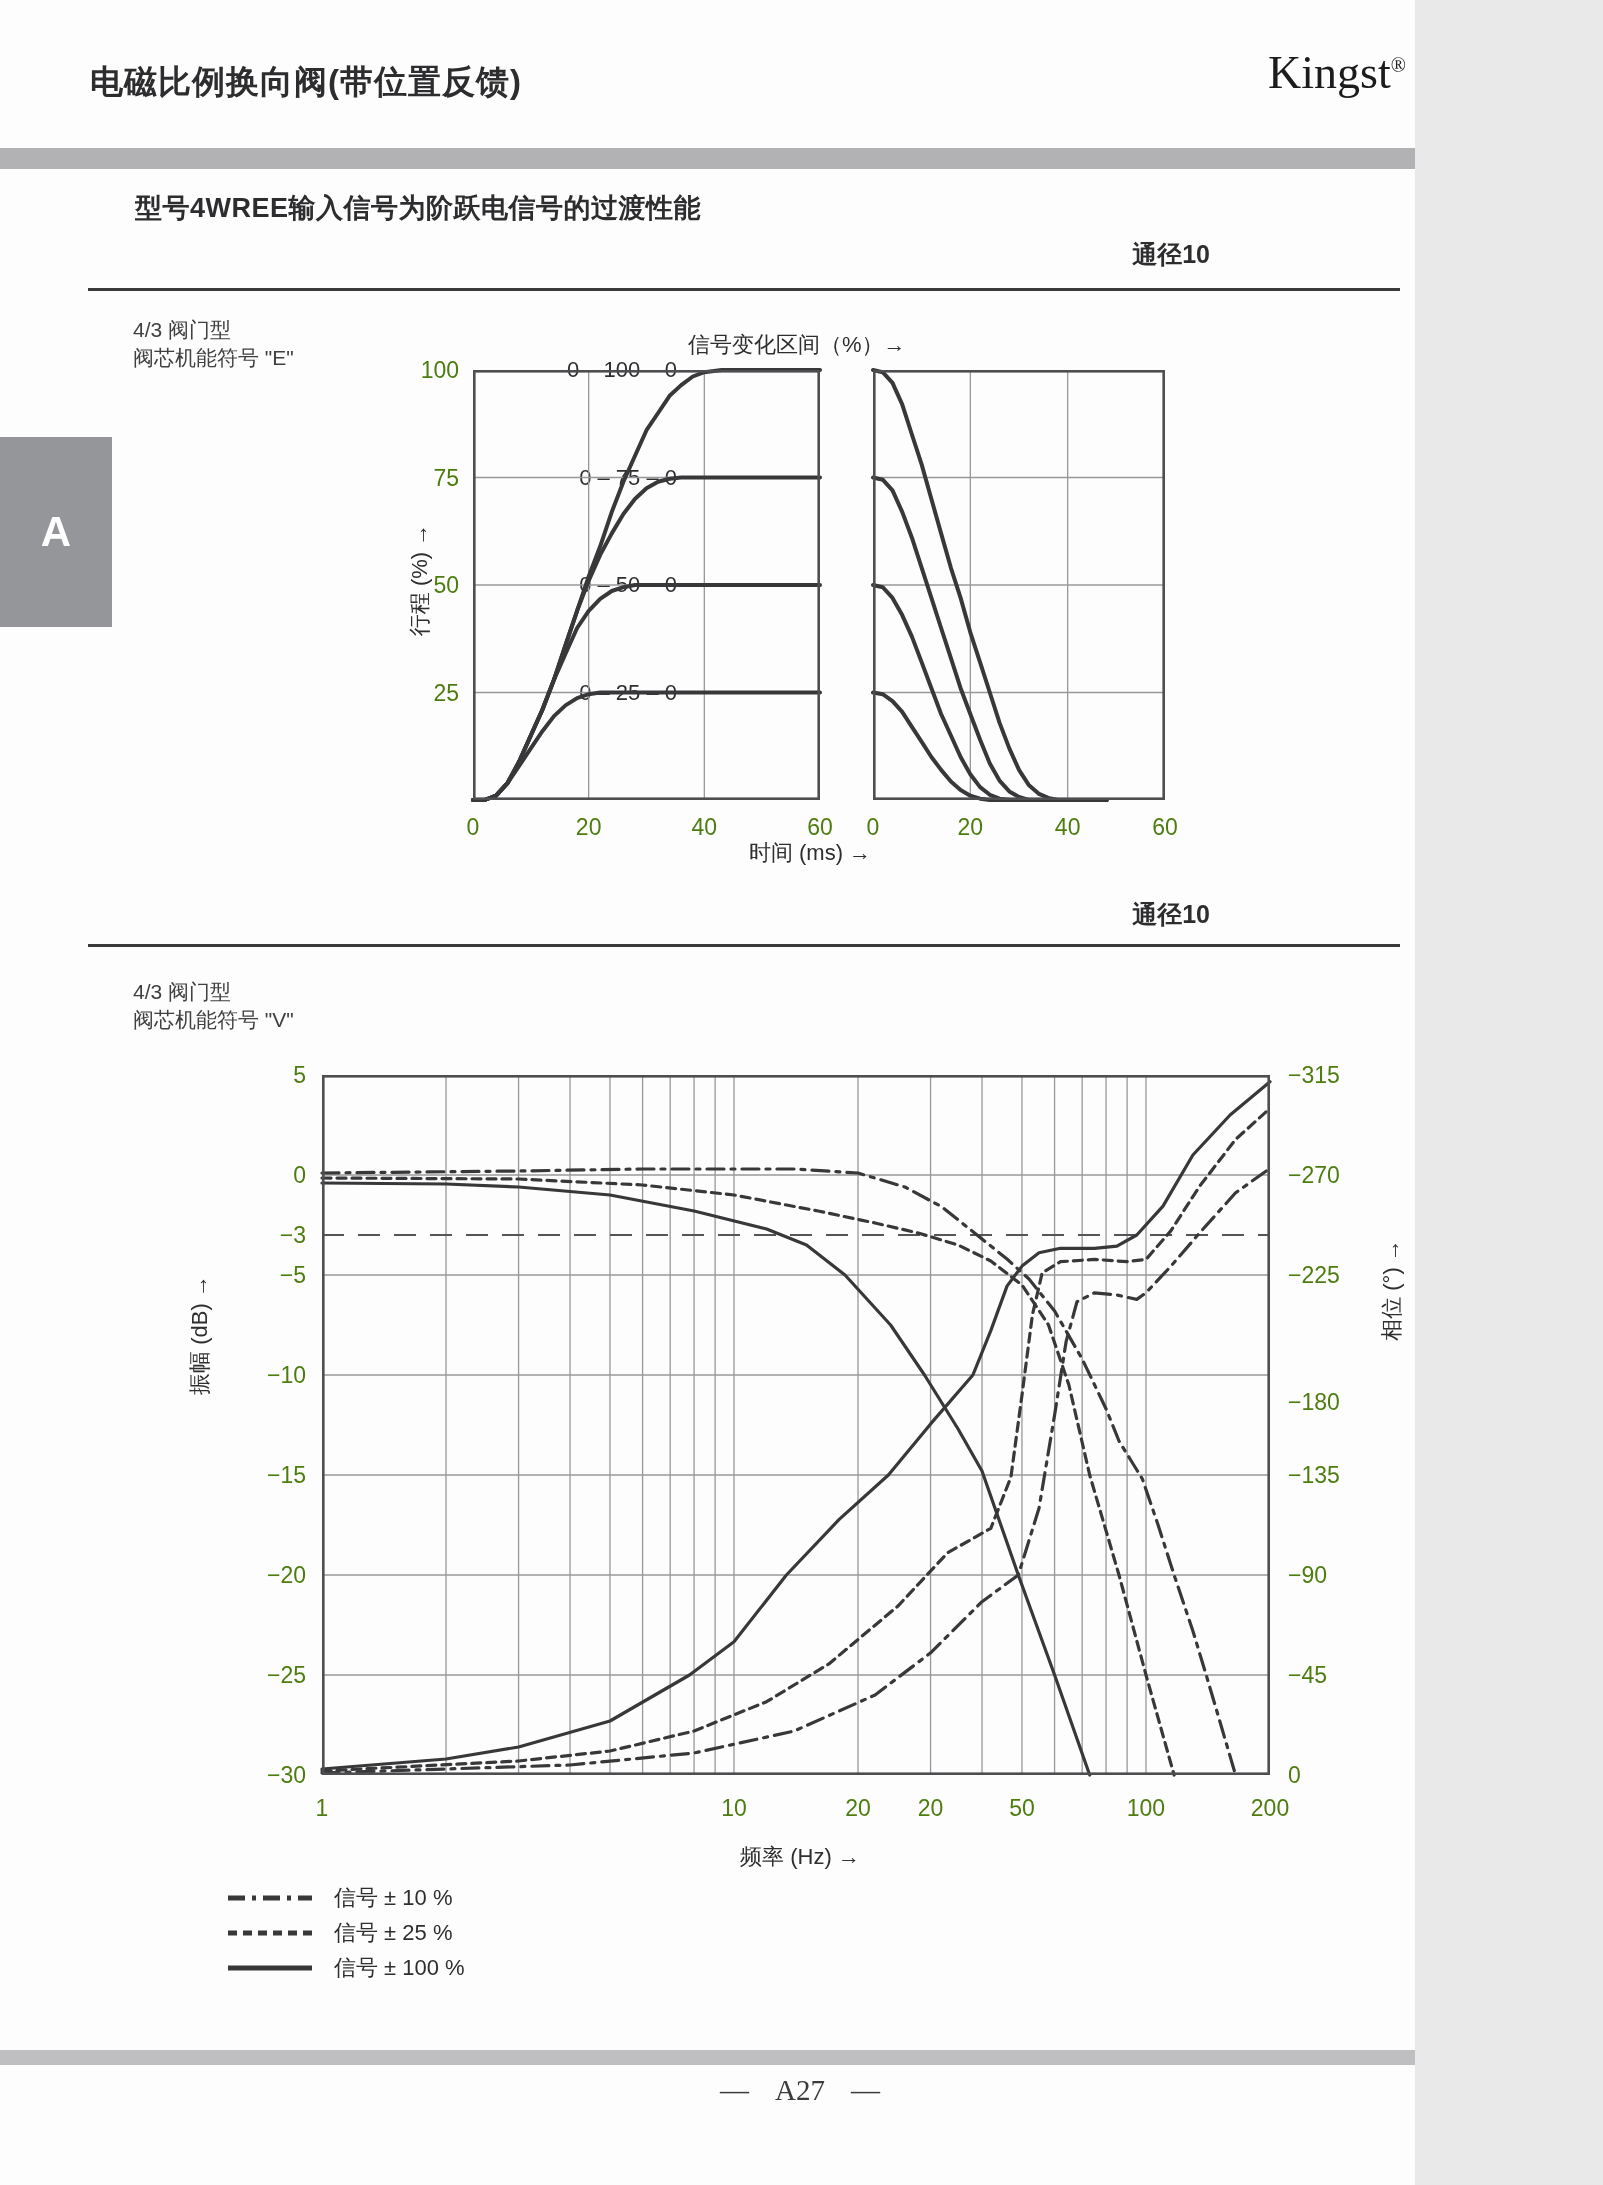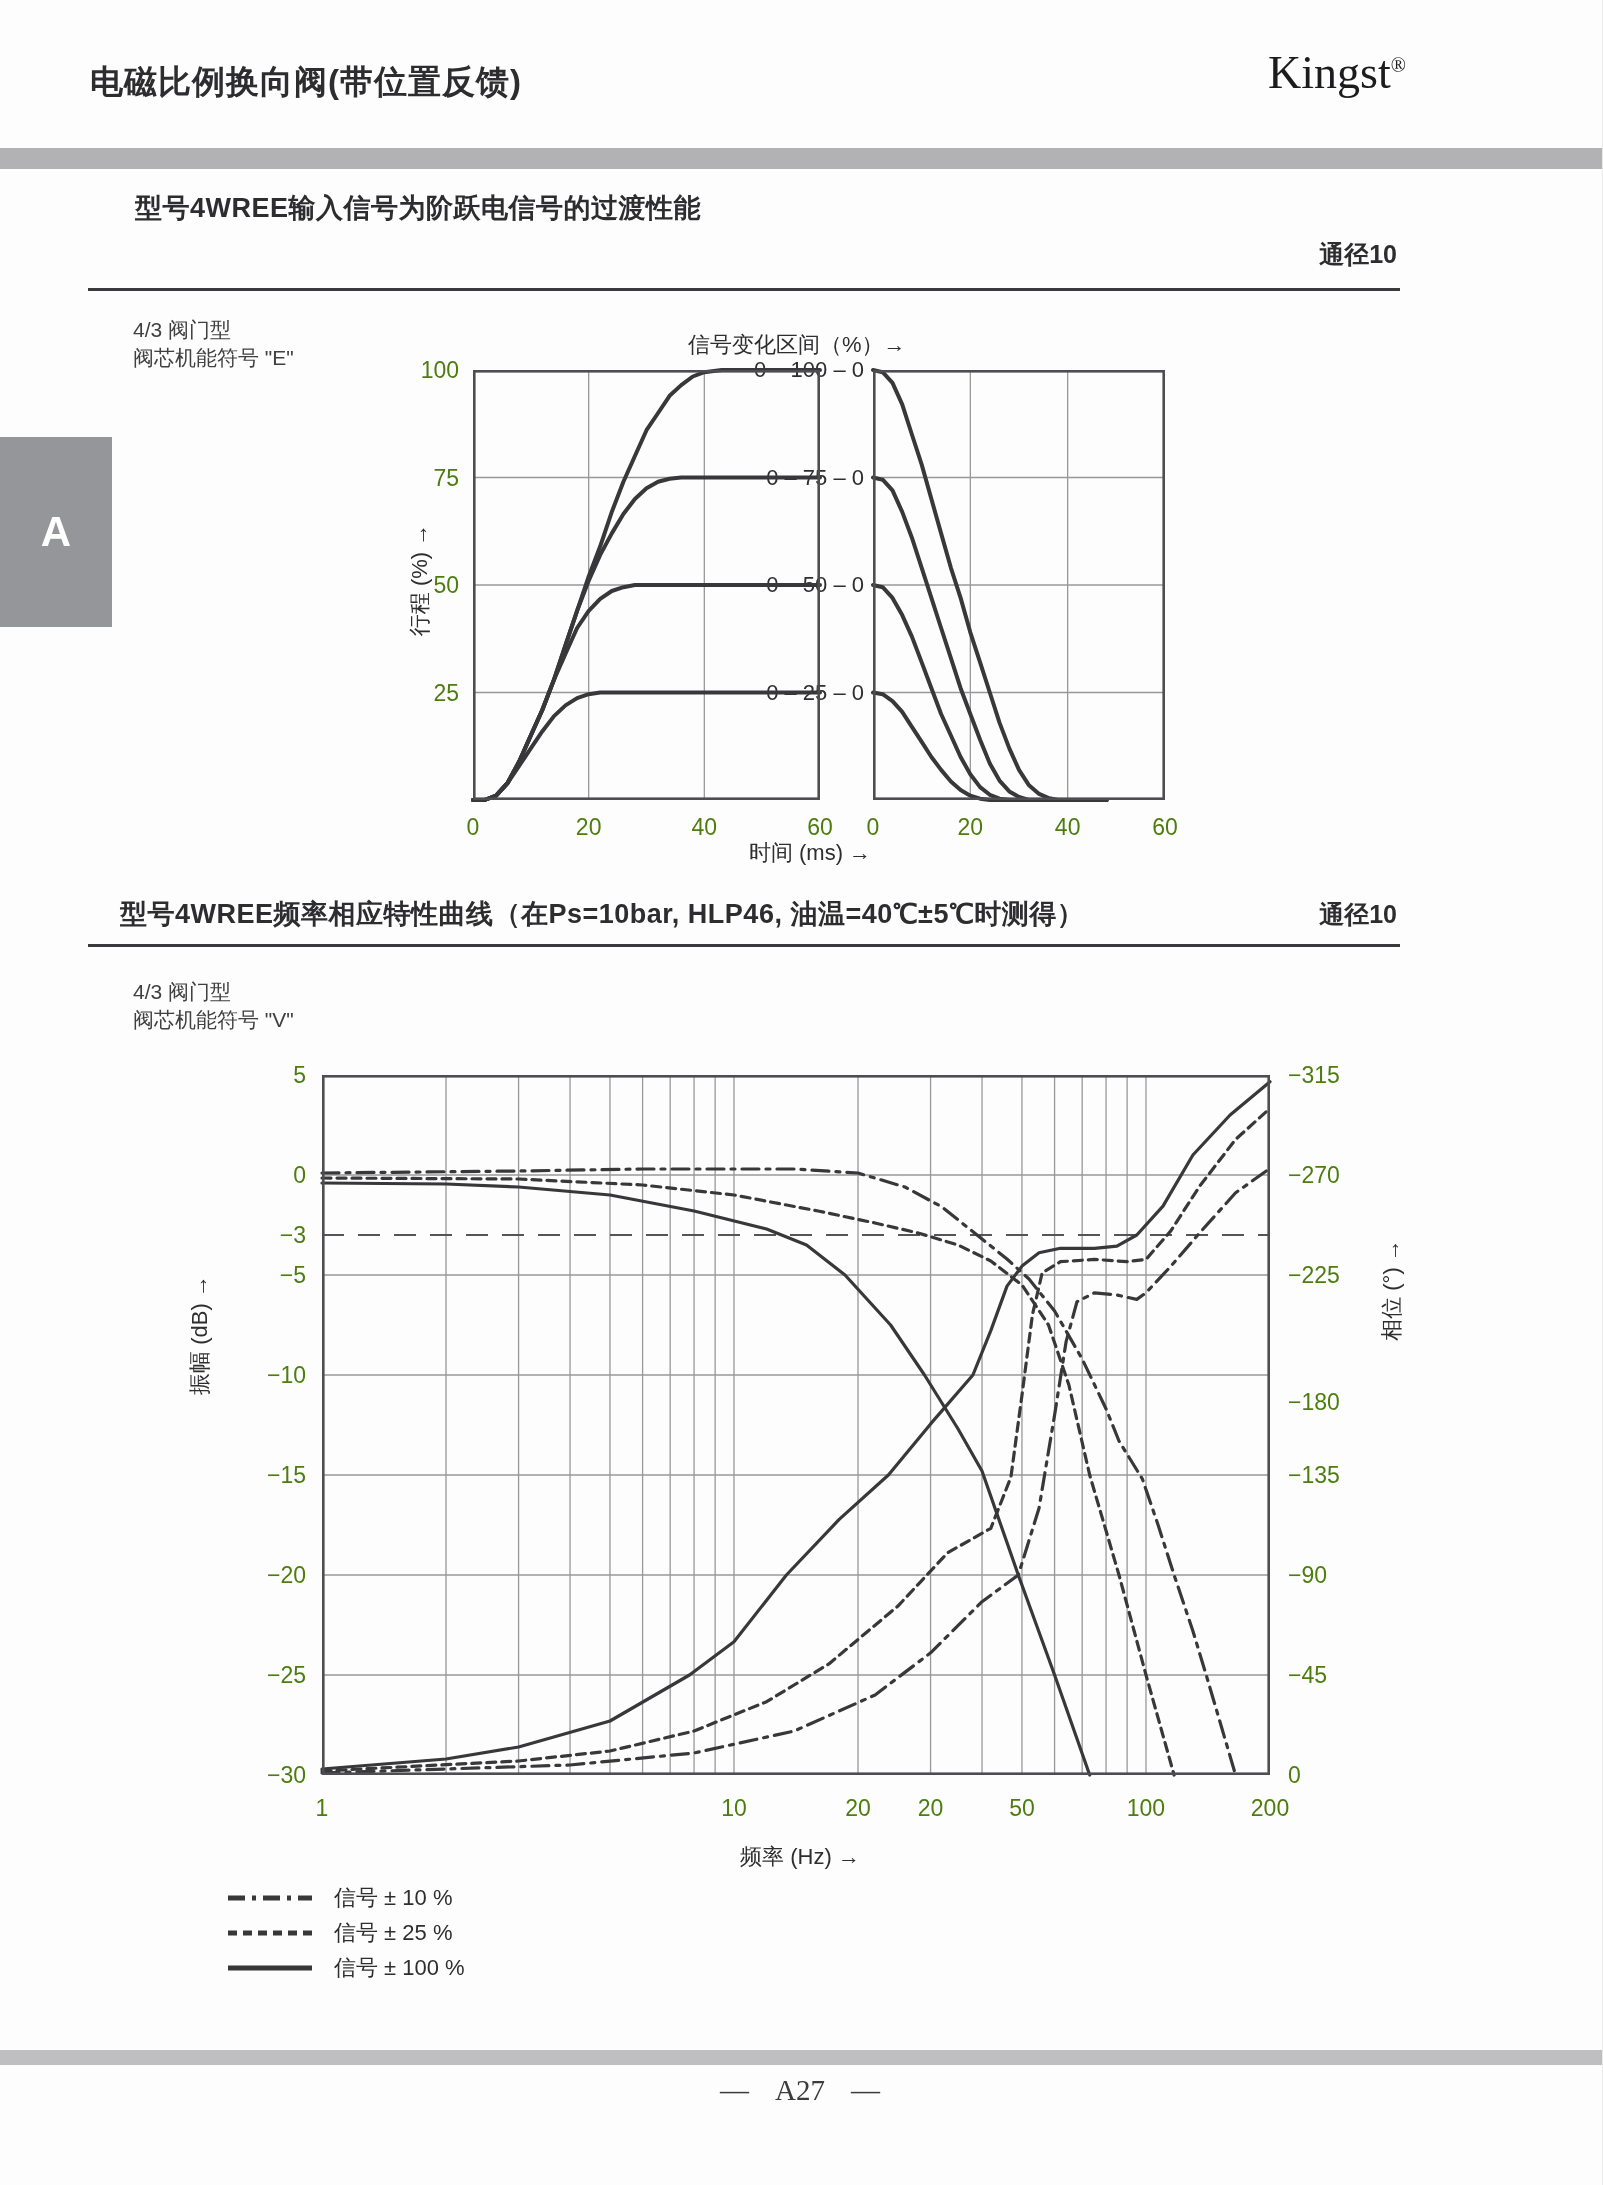--- a/index.html
+++ b/index.html
@@ -1,16 +1,16 @@
 <!DOCTYPE html>
 <html><head>
 <meta charset="utf-8">
 <style>
   html,body{margin:0;padding:0;background:#e9e9e9;}
-  .page{position:relative;width:1602px;height:2185px;background:#fdfdfd;overflow:hidden;
+  .page{position:relative;width:1415px;height:2185px;background:#fdfdfd;overflow:hidden;
         font-family:"Liberation Sans", sans-serif;color:#2d2d2f;}
   .abs{position:absolute;}
   .h1{font-size:33px;font-weight:700;letter-spacing:1px;}
   .brand{font-family:"Liberation Serif", serif;font-size:46px;color:#1c1c1e;}
   .brand sup{font-size:20px;}
   .bar{position:absolute;left:0;width:1603px;background:#b2b2b4;}
   .tabA{position:absolute;left:0;top:437px;width:112px;height:190px;background:#95969a;
         display:flex;align-items:center;justify-content:center;color:#fff;
         font-size:42px;font-weight:700;}
   .sec-title{font-size:27px;font-weight:700;letter-spacing:0.5px;}
@@ -50,21 +50,20 @@
   <div class="abs lbl" style="left:688px;top:330px;">信号变化区间（%）→</div>
 
   <div class="abs lbl rot" style="left:420px;top:580px;">行程 (%) →</div>
   <div class="abs lbl ctr" style="left:810px;top:838px;">时间 (ms) →</div>
 
   <div class="abs steplbl" style="right:738px;top:357px;">0 – 100 – 0</div>
   <div class="abs steplbl" style="right:738px;top:465px;">0 – 75 – 0</div>
   <div class="abs steplbl" style="right:738px;top:572px;">0 – 50 – 0</div>
   <div class="abs steplbl" style="right:738px;top:680px;">0 – 25 – 0</div>
 
-  <div class="abs sec-title" style="left:120px;top:896px;">型号4WREE频率相应特性曲线（在Ps=10bar, HLP46, 油温=40℃±5℃时测得）</div>
   <div class="abs bore" style="right:205px;top:898px;">通径10</div>
   <div class="rule" style="left:88px;top:944px;width:1312px;"></div>
 
   <div class="abs sub" style="left:133px;top:978px;">4/3 阀门型</div>
   <div class="abs sub" style="left:133px;top:1006px;">阀芯机能符号 "V"</div>
 
   <div class="abs lbl rot" style="left:200px;top:1335px;">振幅 (dB) →</div>
   <div class="abs lbl rot" style="left:1392px;top:1290px;">相位 (°) →</div>
   <div class="abs lbl ctr" style="left:800px;top:1842px;">频率 (Hz) →</div>
 

